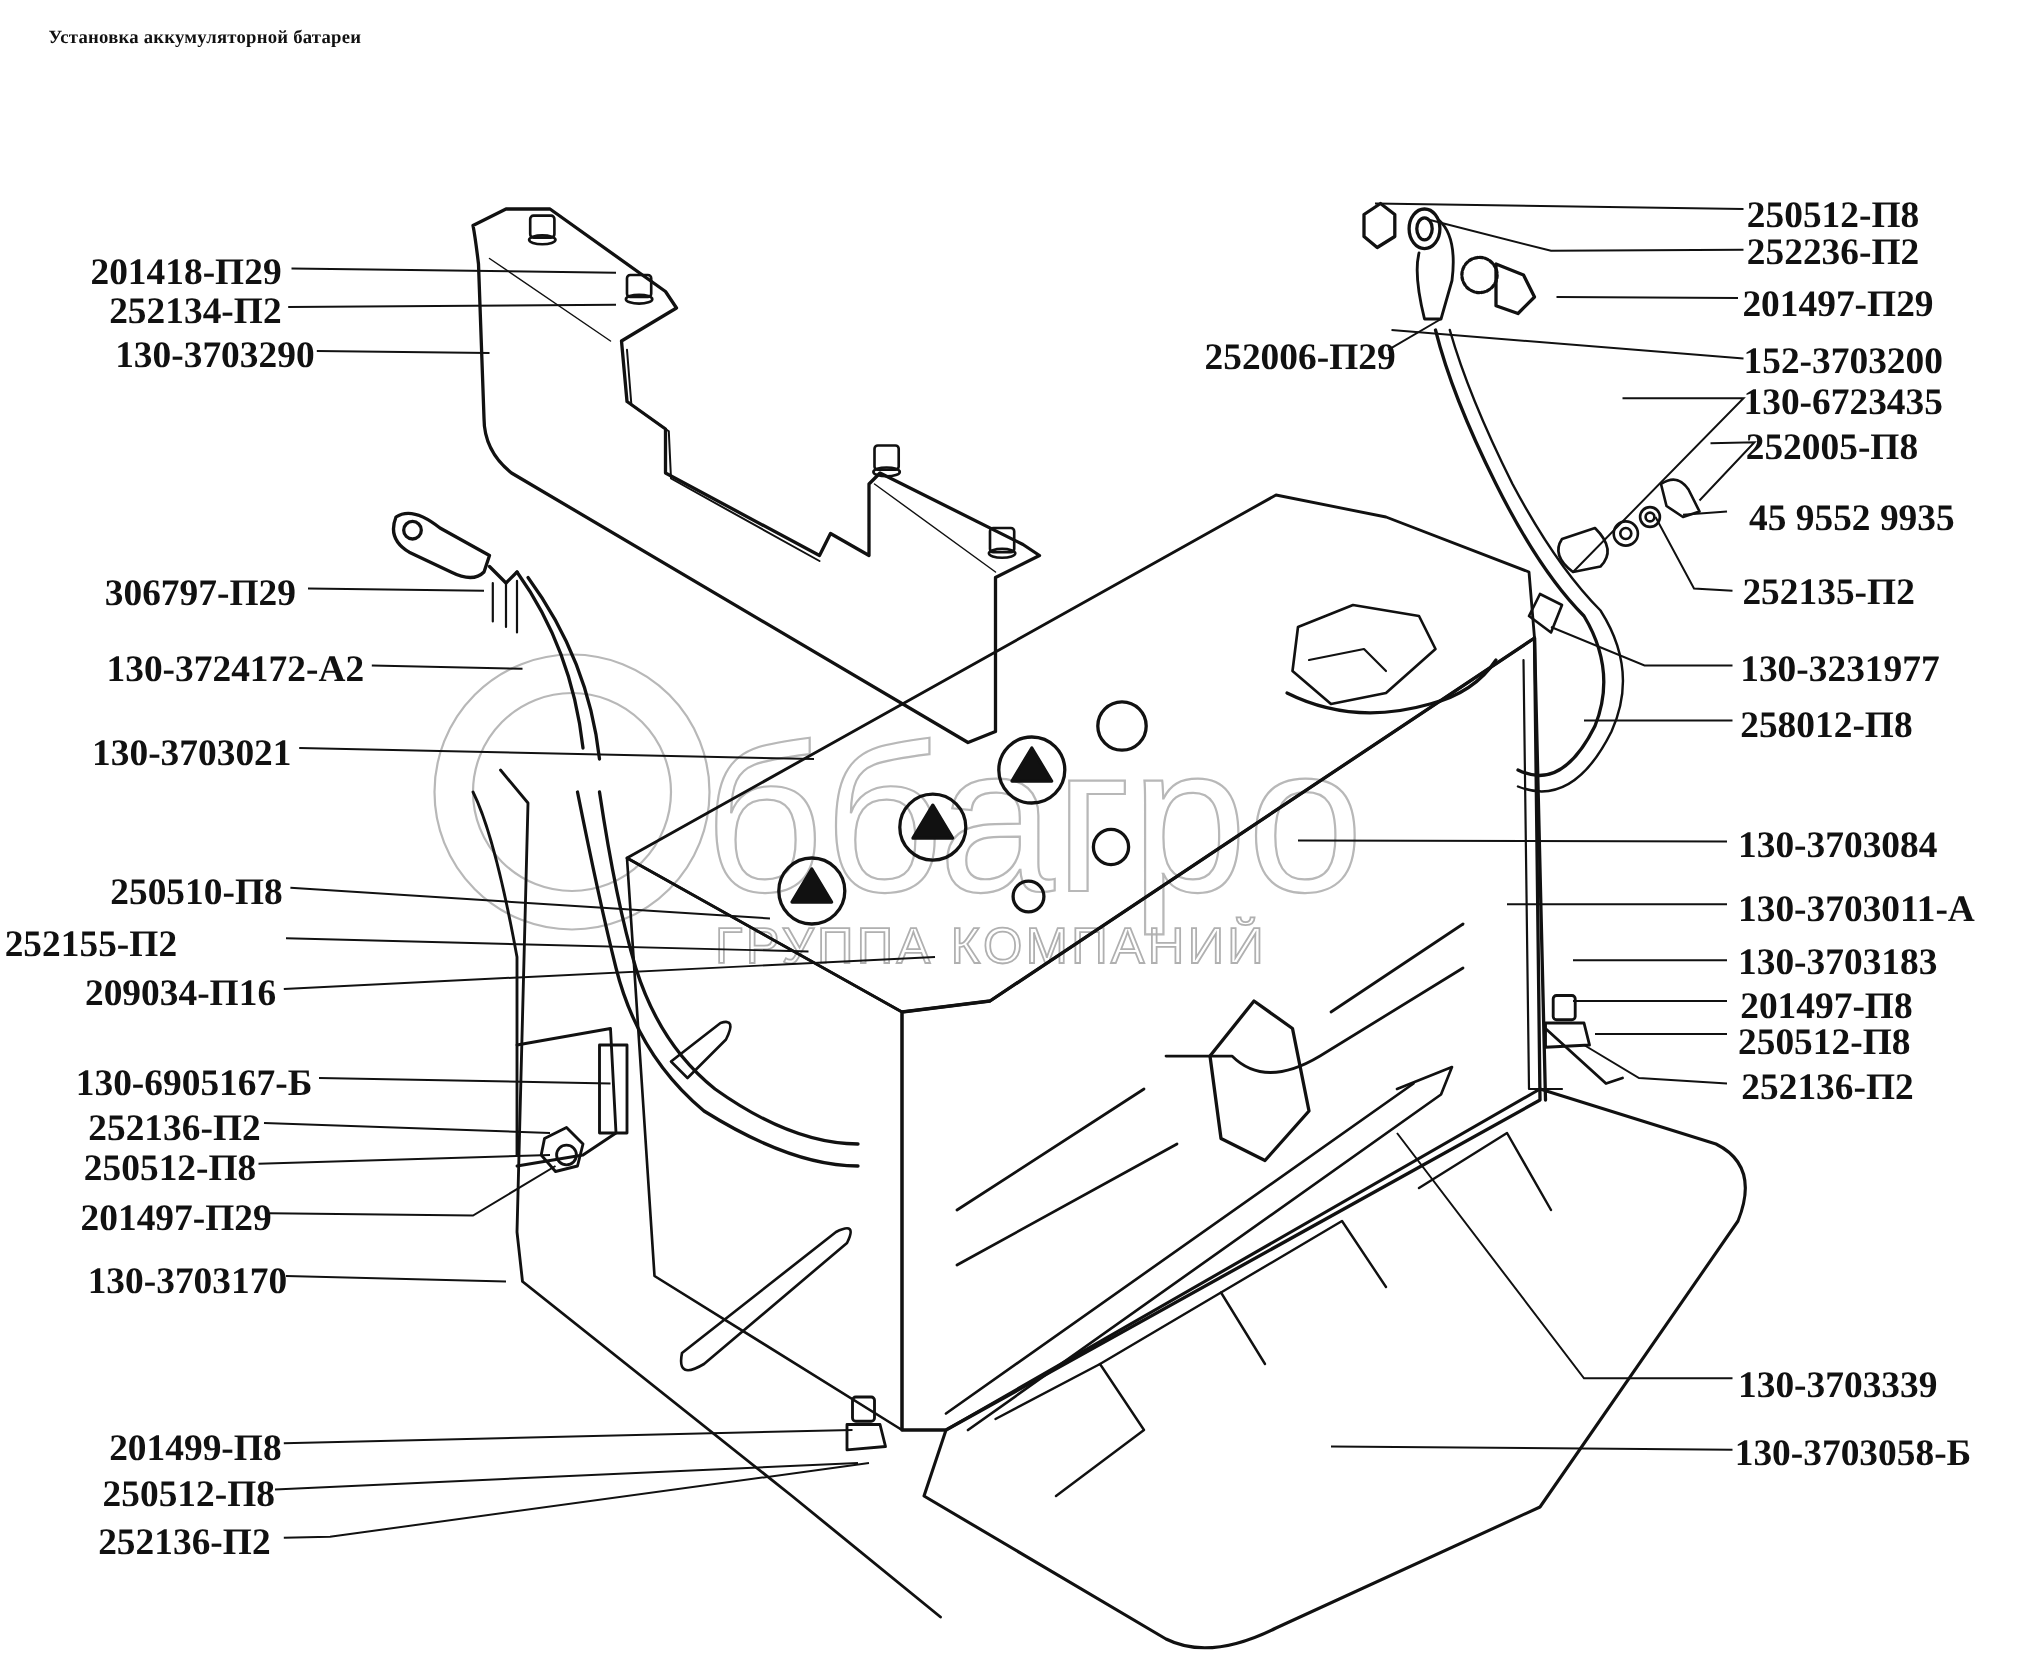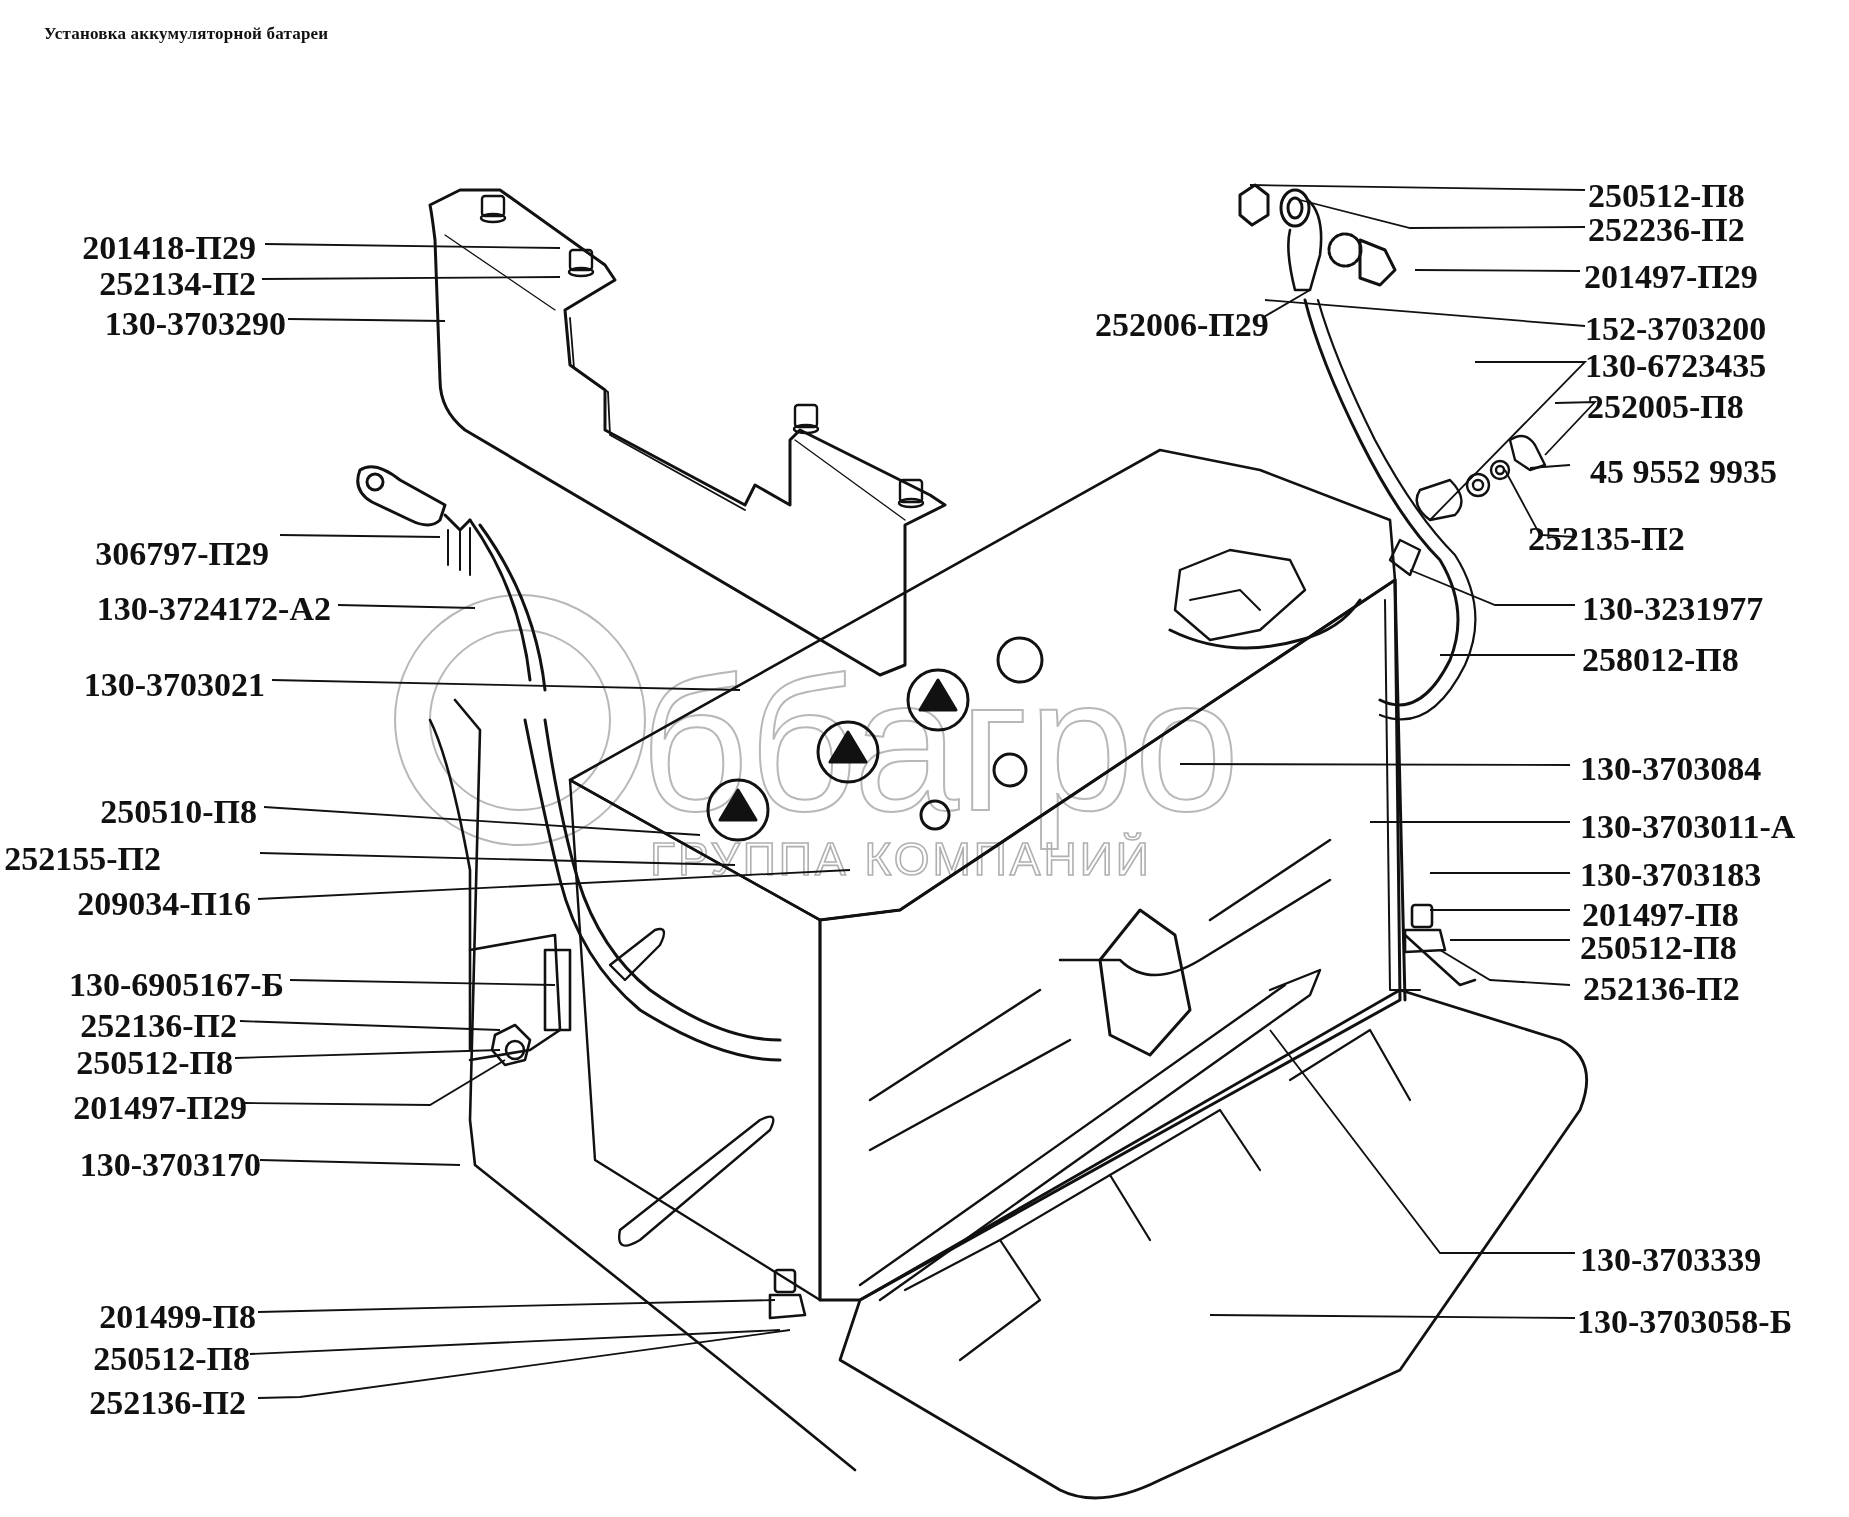--- a/index.html
+++ b/index.html
@@ -181,21 +181,21 @@
     <polyline points="1440,950 1490,980 1570,985"></polyline>
     <polyline points="1270,1030 1440,1253 1575,1253"></polyline>
     <line x1="1210" y1="1315" x2="1575" y2="1318"></line>
   </g>
 </svg>
 
 <div>
   <div class="lbl left" style="right:1593px; top:231px">201418-П29</div>
   <div class="lbl left" style="right:1593px; top:267px">252134-П2</div>
   <div class="lbl left" style="right:1563px; top:307px">130-3703290</div>
-  <div class="lbl left" style="right:1580px; top:537px">306797-П29</div>
+  <div class="lbl left" style="right:1580px; top:523px">306797-П29</div>
   <div class="lbl left" style="right:1518px; top:592px">130-3724172-А2</div>
   <div class="lbl left" style="right:1584px; top:668px">130-3703021</div>
   <div class="lbl left" style="right:1592px; top:795px">250510-П8</div>
   <div class="lbl left" style="right:1688px; top:842px">252155-П2</div>
   <div class="lbl left" style="right:1598px; top:887px">209034-П16</div>
   <div class="lbl left" style="right:1565px; top:968px">130-6905167-Б</div>
   <div class="lbl left" style="right:1612px; top:1009px">252136-П2</div>
   <div class="lbl left" style="right:1616px; top:1046px">250512-П8</div>
   <div class="lbl left" style="right:1602px; top:1091px">201497-П29</div>
   <div class="lbl left" style="right:1588px; top:1148px">130-3703170</div>
@@ -207,21 +207,21 @@
 <div class="lbl" style="left:1095px; top:308px">252006-П29</div>
 
 <div>
   <div class="lbl" style="left:1588px; top:179px">250512-П8</div>
   <div class="lbl" style="left:1588px; top:213px">252236-П2</div>
   <div class="lbl" style="left:1584px; top:260px">201497-П29</div>
   <div class="lbl" style="left:1585px; top:312px">152-3703200</div>
   <div class="lbl" style="left:1585px; top:349px">130-6723435</div>
   <div class="lbl" style="left:1587px; top:390px">252005-П8</div>
   <div class="lbl" style="left:1590px; top:455px">45 9552 9935</div>
-  <div class="lbl" style="left:1528px; top:522px">252135-П2</div>
+  <div class="lbl" style="left:1584px; top:522px">252135-П2</div>
   <div class="lbl" style="left:1582px; top:592px">130-3231977</div>
   <div class="lbl" style="left:1582px; top:643px">258012-П8</div>
   <div class="lbl" style="left:1580px; top:752px">130-3703084</div>
   <div class="lbl" style="left:1580px; top:810px">130-3703011-А</div>
   <div class="lbl" style="left:1580px; top:858px">130-3703183</div>
   <div class="lbl" style="left:1582px; top:898px">201497-П8</div>
   <div class="lbl" style="left:1580px; top:931px">250512-П8</div>
   <div class="lbl" style="left:1583px; top:972px">252136-П2</div>
   <div class="lbl" style="left:1580px; top:1243px">130-3703339</div>
   <div class="lbl" style="left:1577px; top:1305px">130-3703058-Б</div>

